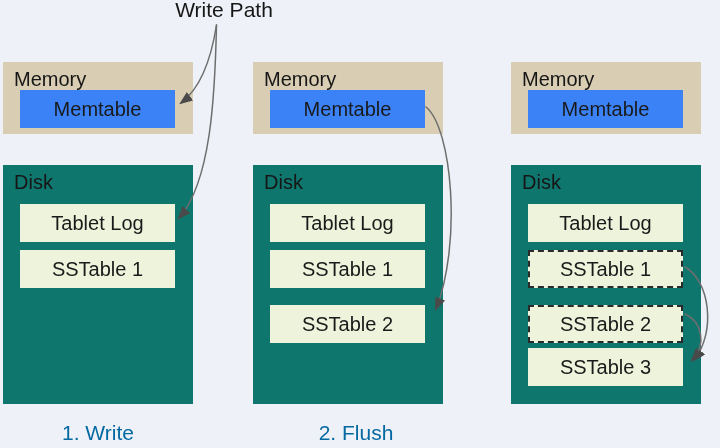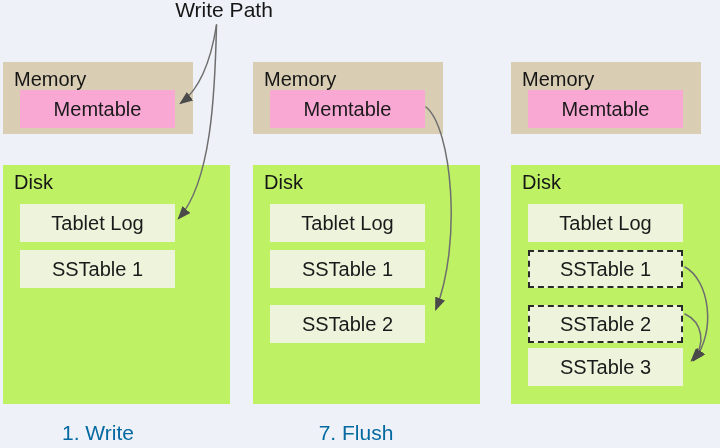--- a/index.html
+++ b/index.html
@@ -23,36 +23,35 @@
   }
   .panel.p0{left:3px;}
   .panel.p1{left:253px;}
   .panel.p2{left:511px;}
   .membox{
     position:absolute;top:62px;left:0;width:190px;height:72px;
     background:#d9ceb4;
   }
   .diskbox{
     position:absolute;top:165px;left:0;width:190px;height:239px;
-    background:#bef264;
-    padding-left:37px;
+    background:#0f766e;
   }
   .boxlabel{
     position:absolute;top:4px;left:11px;
     font-size:20px;line-height:26px;
     color:#161616;
     white-space:nowrap;
   }
   .item{
     position:absolute;left:17px;width:155px;height:38px;
     font-size:20px;line-height:38px;text-align:center;
     white-space:nowrap;
     box-sizing:border-box;
   }
-  .mem-item{top:28px;background:#f9a8d4;}
+  .mem-item{top:28px;background:#3b82f6;}
   .disk-item{background:#eef3dc;}
   .disk-item.r0{top:39px;}
   .disk-item.r1{top:85px;}
   .disk-item.r2{top:140px;}
   .disk-item.r3{top:183px;}
   .disk-item.dashed{border:2px dashed #2a2a2a;line-height:34px;}
   .caption{
     position:absolute;top:419px;left:0;width:190px;
     font-size:21px;line-height:27px;text-align:center;
     color:#0369a1;
@@ -88,21 +87,21 @@
     <div class="membox">
       <div class="boxlabel">Memory</div>
       <div class="item mem-item">Memtable</div>
     </div>
     <div class="diskbox">
       <div class="boxlabel">Disk</div>
       <div class="item disk-item r0">Tablet Log</div>
       <div class="item disk-item r1">SSTable 1</div>
       <div class="item disk-item r2">SSTable 2</div>
     </div>
-    <div class="caption">7. Flush</div>
+    <div class="caption">2. Flush</div>
   </div>
 
   <div class="panel p2">
     <div class="membox">
       <div class="boxlabel">Memory</div>
       <div class="item mem-item">Memtable</div>
     </div>
     <div class="diskbox">
       <div class="boxlabel">Disk</div>
       <div class="item disk-item r0">Tablet Log</div>

